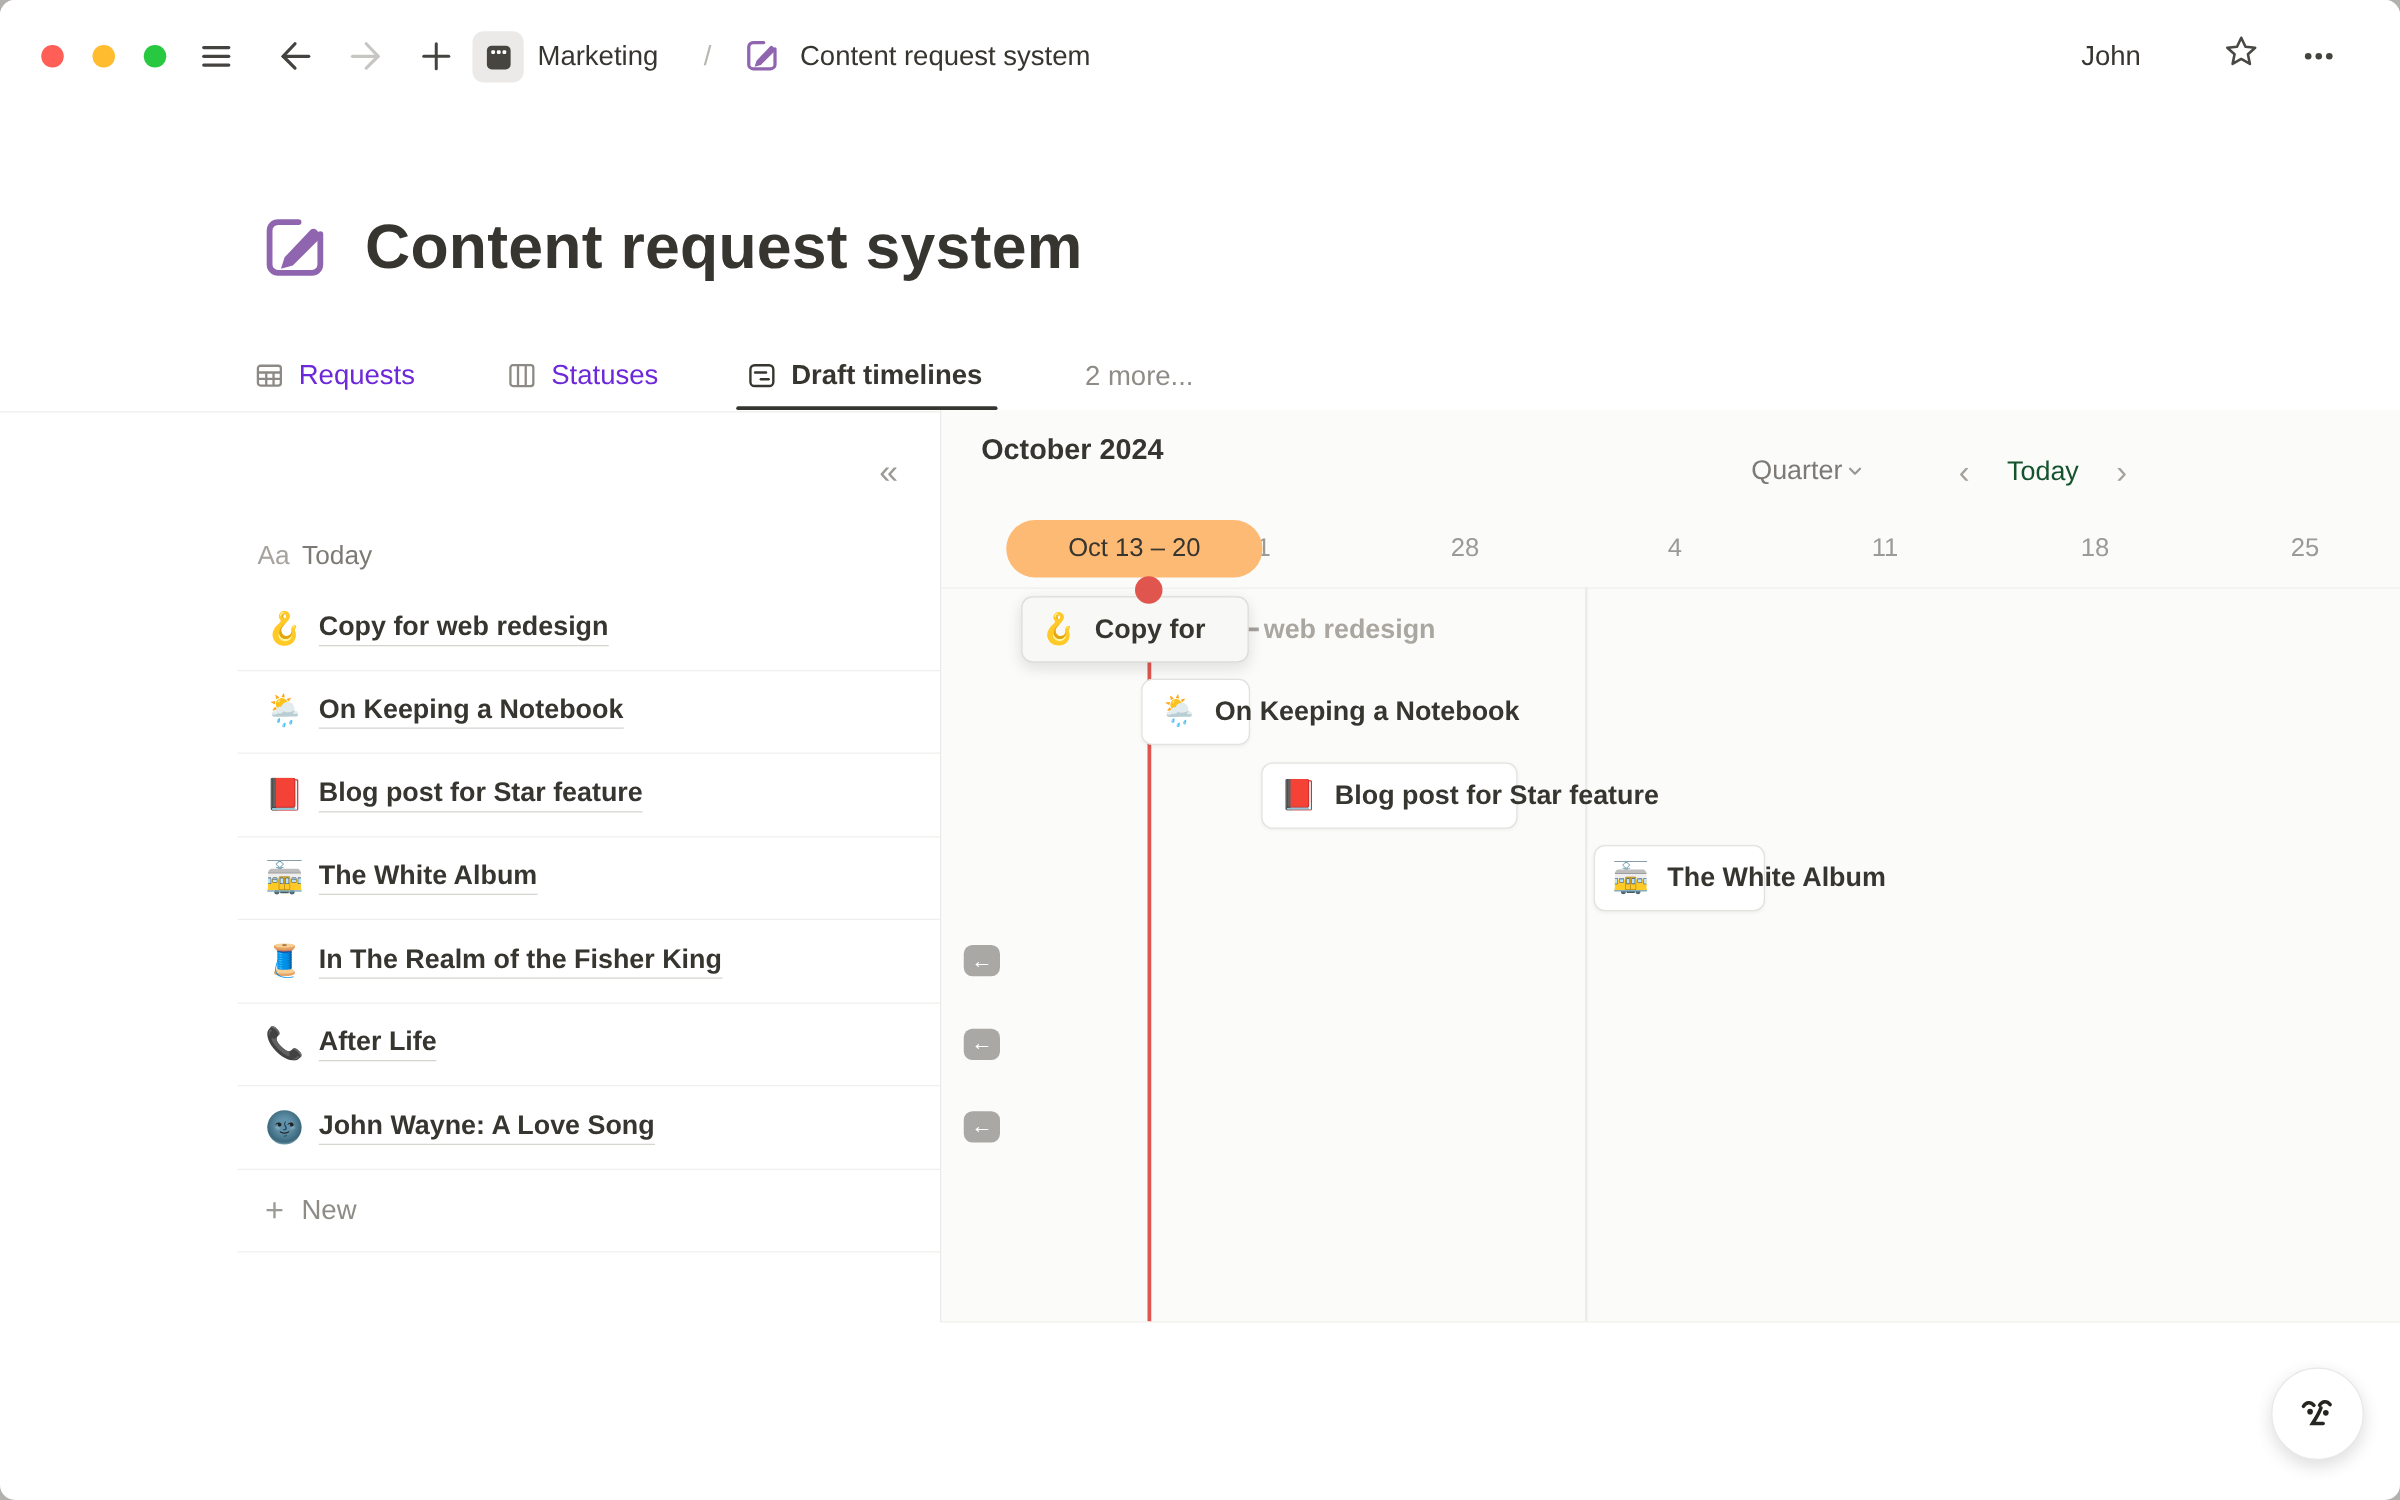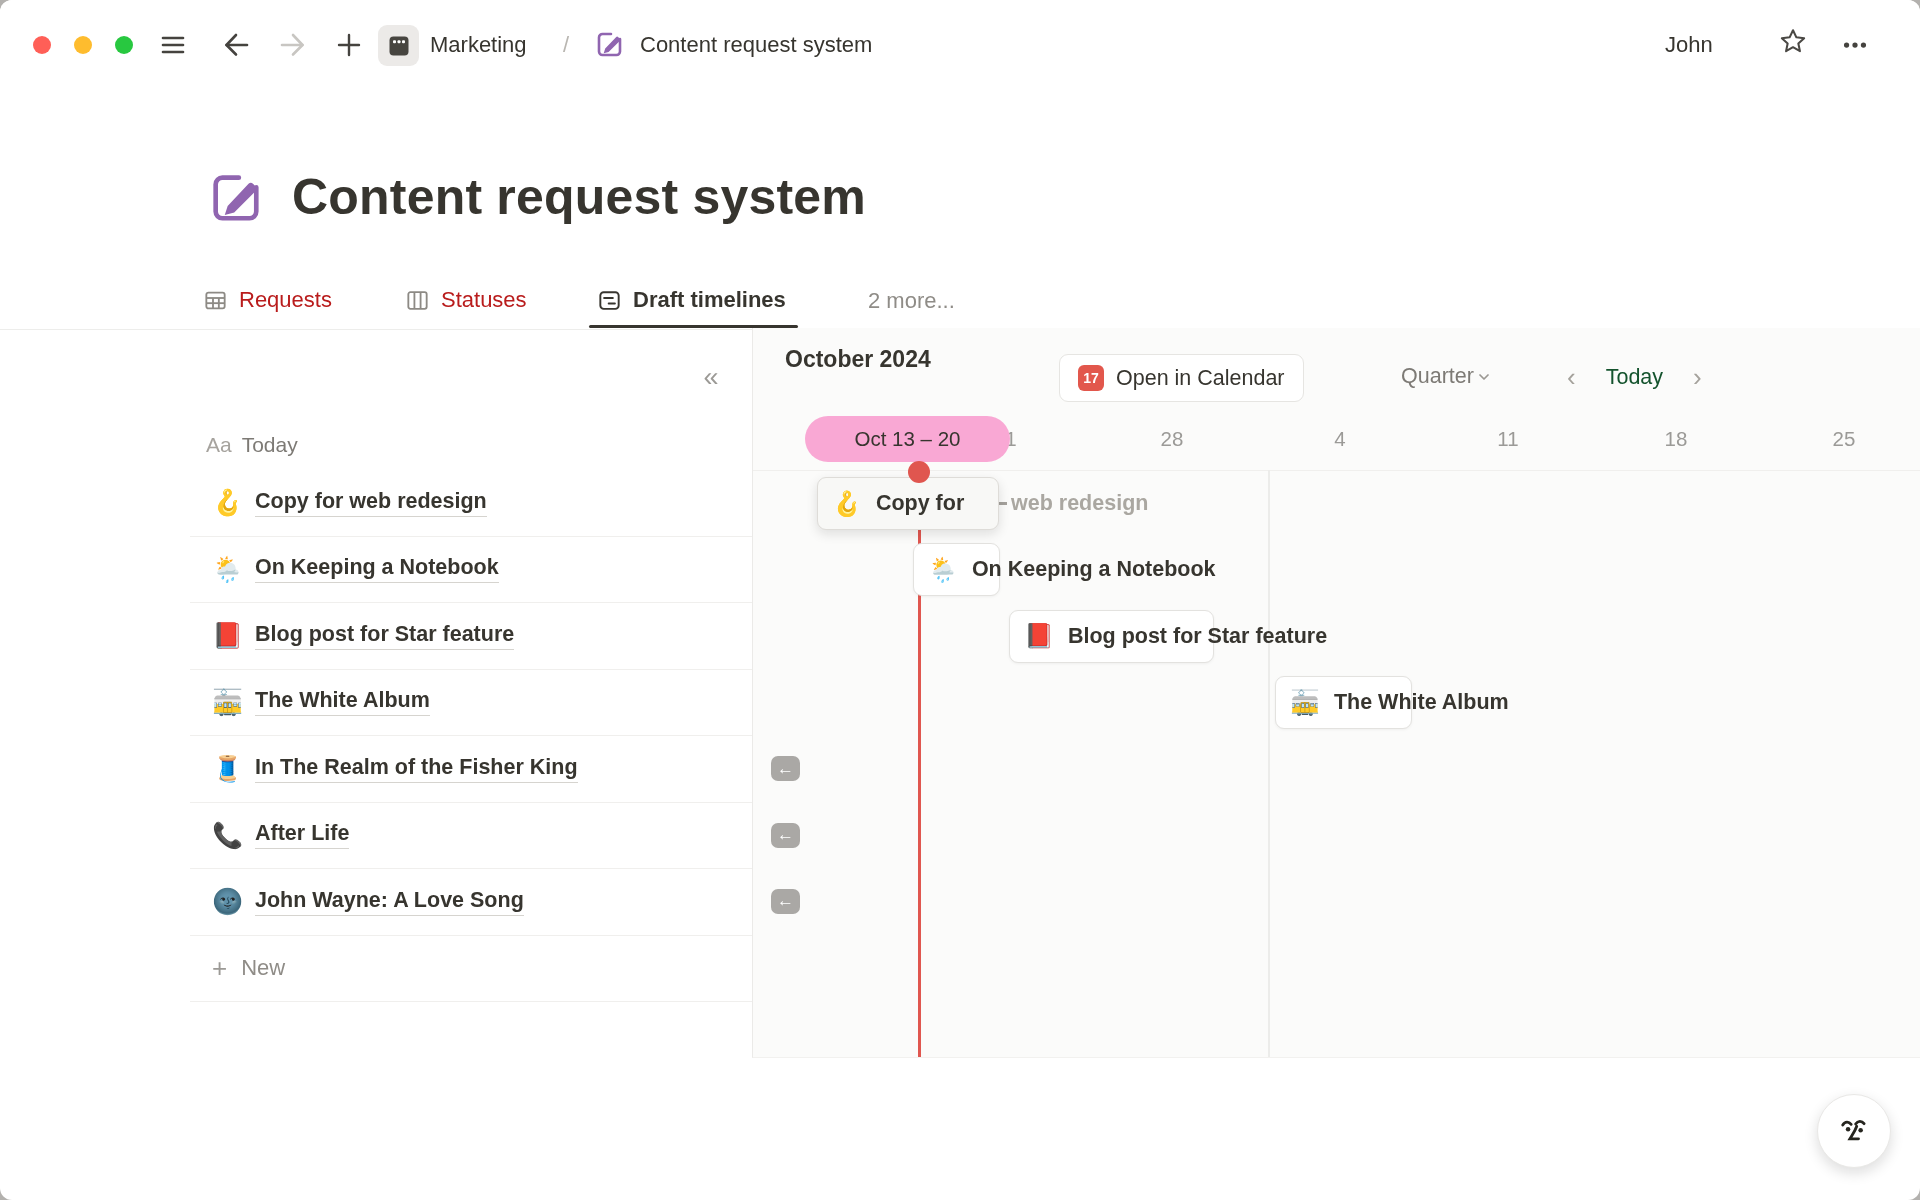--- a/index.html
+++ b/index.html
@@ -26,21 +26,21 @@
   .page-glyph{position:absolute;display:flex;align-items:center;justify-content:center;}
   .share-label{position:absolute;left:1665px;top:30px;font-size:22px;line-height:30px;}
 
   
   .page-title-row{position:absolute;left:206px;top:168px;display:flex;align-items:center;gap:28px;}
   .page-title-icon{width:58px;height:58px;}
   .page-title{font-size:50px;font-weight:700;letter-spacing:.2px;}
 
   
   .tabbar{position:absolute;left:0;top:270px;width:1920px;height:59px;border-bottom:1px solid #ededeb;}
-  .tab{position:absolute;top:12px;display:inline-flex;align-items:center;gap:11px;font-size:22px;color:#b91c1c;height:36px;}
+  .tab{position:absolute;top:12px;display:inline-flex;align-items:center;gap:11px;font-size:22px;color:#6d28d9;height:36px;}
   .tab.active{color:#37352f;font-weight:700;}
   .tab .underline{position:absolute;left:-8px;right:-12px;bottom:-10px;height:3px;background:#37352f;border-radius:2px;}
   .tab-more{position:absolute;top:18px;left:868px;font-size:22px;color:#8f8c87;}
   .vtool{position:absolute;top:287px;width:26px;height:26px;display:flex;align-items:center;justify-content:center;}
   .new-btn{position:absolute;left:1590px;top:276px;width:138px;height:46px;background:#2383e2;border-radius:7px;display:flex;align-items:center;color:#fff;}
   .new-btn .nb-label{flex:1;text-align:center;font-size:22px;font-weight:700;padding-left:4px;}
   .new-btn .nb-split{width:37px;height:100%;border-left:1px solid rgba(255,255,255,.45);display:flex;align-items:center;justify-content:center;}
 
   
   .panel-collapse{position:absolute;left:694px;top:360px;width:34px;height:34px;color:#9c9a96;font-size:27px;line-height:34px;text-align:center;}
@@ -57,21 +57,21 @@
   
   .timeline{position:absolute;left:752px;top:328px;width:1168px;height:729px;background:#fbfbfa;border-left:1px solid #ebeae8;border-bottom:1px solid #f2f1ef;}
   .tl-month{position:absolute;left:32px;top:18px;font-size:23px;font-weight:700;}
   .open-cal{position:absolute;left:306px;top:26px;height:48px;border:1px solid #e6e5e2;border-radius:9px;background:#fff;display:flex;align-items:center;gap:12px;padding:0 18px;box-sizing:border-box;}
   .cal-glyph{width:26px;height:26px;border-radius:6px;background:#e2574c;color:#fff;font-size:14px;font-weight:700;display:flex;align-items:center;justify-content:center;}
   .open-cal .oc-label{font-size:21.5px;color:#37352f;white-space:nowrap;}
   .tl-scale{position:absolute;left:648px;top:36px;display:flex;align-items:center;gap:2px;color:#7d7a75;font-size:21.5px;}
   .tl-nav{position:absolute;left:800px;top:36px;display:flex;align-items:center;font-size:21.5px;}
   .tl-nav .chev{color:#a5a29c;font-size:26px;line-height:26px;padding:0 14px;}
   .tl-nav .today{color:#14532d;padding:0 16px;}
-  .range-pill{position:absolute;left:52px;top:88px;width:205px;height:46px;border-radius:23px;background:#f9a8d4;display:flex;align-items:center;justify-content:center;font-size:20.5px;color:#37352f;z-index:3;}
+  .range-pill{position:absolute;left:52px;top:88px;width:205px;height:46px;border-radius:23px;background:#fdba74;display:flex;align-items:center;justify-content:center;font-size:20.5px;color:#37352f;z-index:3;}
   .tick{position:absolute;top:88px;height:46px;line-height:46px;transform:translateX(-50%);font-size:20.5px;color:#9b9a97;z-index:0;}
   .axis-divider{position:absolute;left:0;right:0;top:142px;height:1px;background:#f0efed;}
   .month-grid{position:absolute;top:142px;bottom:0;width:2px;background:#ececea;z-index:0;}
   .today-line{position:absolute;top:152px;bottom:0;width:2.5px;background:#e0564f;z-index:1;}
   .today-dot{position:absolute;width:22px;height:22px;border-radius:50%;background:#e0564f;z-index:5;}
   .tl-bar{position:absolute;height:53px;border-radius:9px;background:#ffffff;border:1px solid #e3e2df;box-shadow:0 1px 3px rgba(15,15,15,.05);display:flex;align-items:center;gap:14px;padding-left:14px;box-sizing:border-box;white-space:nowrap;z-index:2;}
   .tl-bar .bemoji{font-size:24px;}
   .tl-bar .blabel{font-size:21.5px;font-weight:700;color:#37352f;}
   .tl-bar.elevated{background:#f8f8f6;border-color:#dedcd8;box-shadow:0 4px 12px rgba(15,15,15,.12);overflow:hidden;z-index:4;}
   .muted-label{position:absolute;height:53px;line-height:53px;font-size:21.5px;font-weight:700;color:#aaa7a1;white-space:nowrap;z-index:1;}
@@ -296,24 +296,20 @@
       </div>
       <div class="lrow newrow">
         <span class="plus">+</span>
         <span class="ntext">New</span>
       </div>
     </div>
 
   <div class="timeline">
     <div class="tl-month">October 2024</div>
 
-    <div class="open-cal">
-      <div class="cal-glyph">17</div>
-      <span class="oc-label">Open in Calendar</span>
-    </div>
 
     <div class="tl-scale">
       <span>Quarter</span>
       <svg width="16" height="16" viewBox="0 0 20 20">
           <path d="M5 7.5 L10 12.5 L15 7.5" fill="none" stroke="#9b9893" stroke-width="2.2" stroke-linecap="round" stroke-linejoin="round"></path>
         </svg>
     </div>
     <div class="tl-nav">
       <span class="chev">‹</span>
       <span class="today">Today</span>

